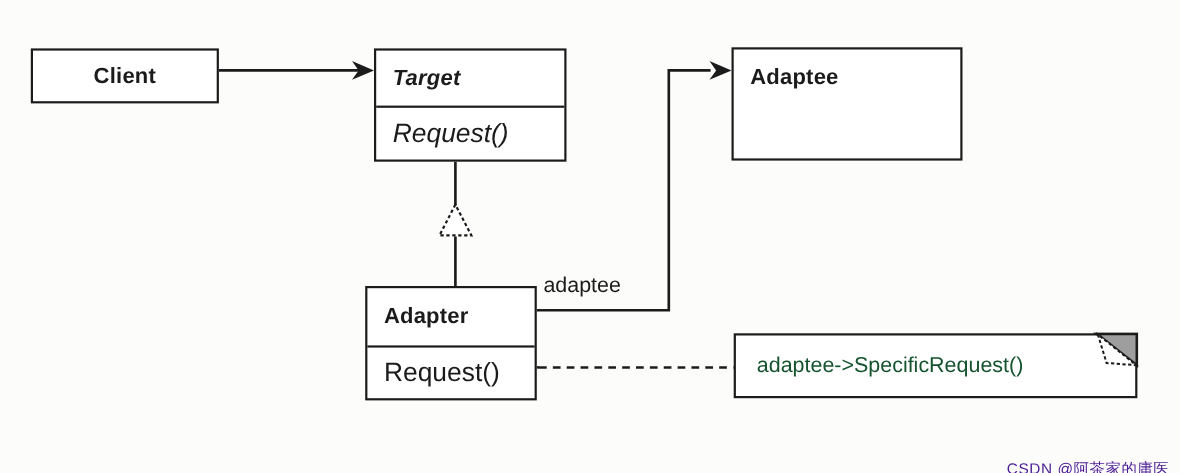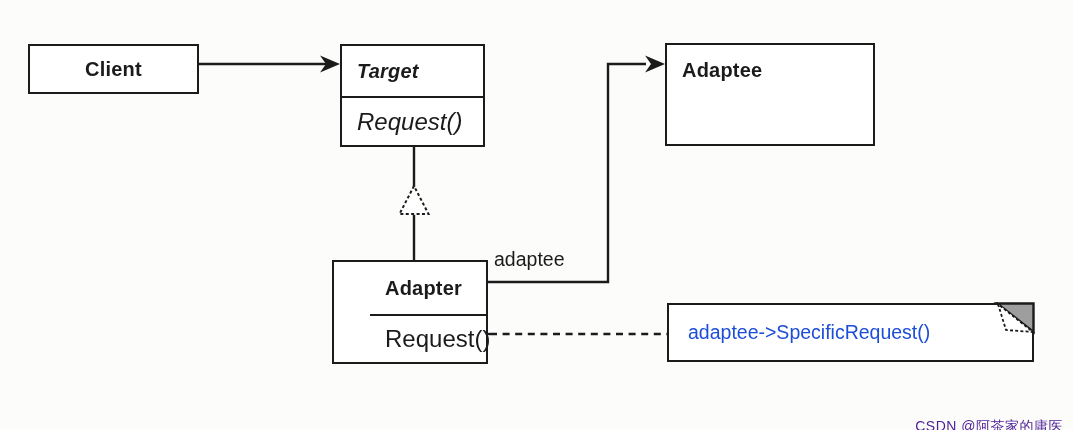--- a/index.html
+++ b/index.html
@@ -52,21 +52,21 @@
   .note-box{
     position:absolute;
     left:667px;top:303px;width:367px;height:59px;
     background:#ffffff;
     border:2.6px solid #1b1b1b;
     box-sizing:border-box;
     display:flex;
     align-items:center;
     padding-left:19px;
     font-size:19.5px;
-    color:#1d4ed8;
+    color:#14532d;
   }
   .note-fold{
     position:absolute;
     right:-2.6px;top:-2.6px;
     width:42px;height:34px;
   }
   .watermark{
     position:absolute;
     right:10px;top:418px;
     font-size:14px;
@@ -102,30 +102,30 @@
       <circle cx="464.5" cy="334" r="6.5" fill="#ffffff" stroke="#1b1b1b" stroke-width="2.3"></circle>
       <line x1="471.5" y1="334" x2="490" y2="334" stroke="#1b1b1b" stroke-width="2.3"></line>
       <line x1="490" y1="334" x2="667" y2="334" stroke="#1b1b1b" stroke-width="2.3" stroke-dasharray="7 5.6"></line>
     </g>
   </svg>
 
   <div class="uml-class" style="left:28px;top:44px;width:171px;height:50px;">
     <div class="compartment centered class-name" style="flex:1;">Client</div>
   </div>
 
-  <div class="uml-class" style="left:340px;top:44px;width:145px;height:103px;">
+  <div class="uml-class" style="left:340px;top:44px;width:175px;height:103px;">
     <div class="compartment class-name italic" style="height:50px;">Target</div>
     <div class="compartment class-op italic" style="flex:1;">Request()</div>
   </div>
 
   <div class="uml-class" style="left:665px;top:43px;width:210px;height:103px;">
     <div class="compartment class-name" style="height:51px;">Adaptee</div>
   </div>
 
-  <div class="uml-class" style="left:332px;top:260px;width:156px;height:104px;padding-left:36px;">
+  <div class="uml-class" style="left:332px;top:260px;width:156px;height:104px;">
     <div class="compartment class-name" style="height:52px;">Adapter</div>
     <div class="compartment class-op" style="flex:1;">Request()</div>
   </div>
 
   <div class="edge-label" style="left:494px;top:248px;">adaptee</div>
 
   <div class="note-box">
     <span>adaptee-&gt;SpecificRequest()</span>
     <svg class="note-fold" viewBox="0 0 42 34" xmlns="http://www.w3.org/2000/svg">
       <polygon points="4,1.5 40.5,1.5 40.5,30" fill="#9e9e9e" stroke="#1b1b1b" stroke-width="2.4"></polygon>

